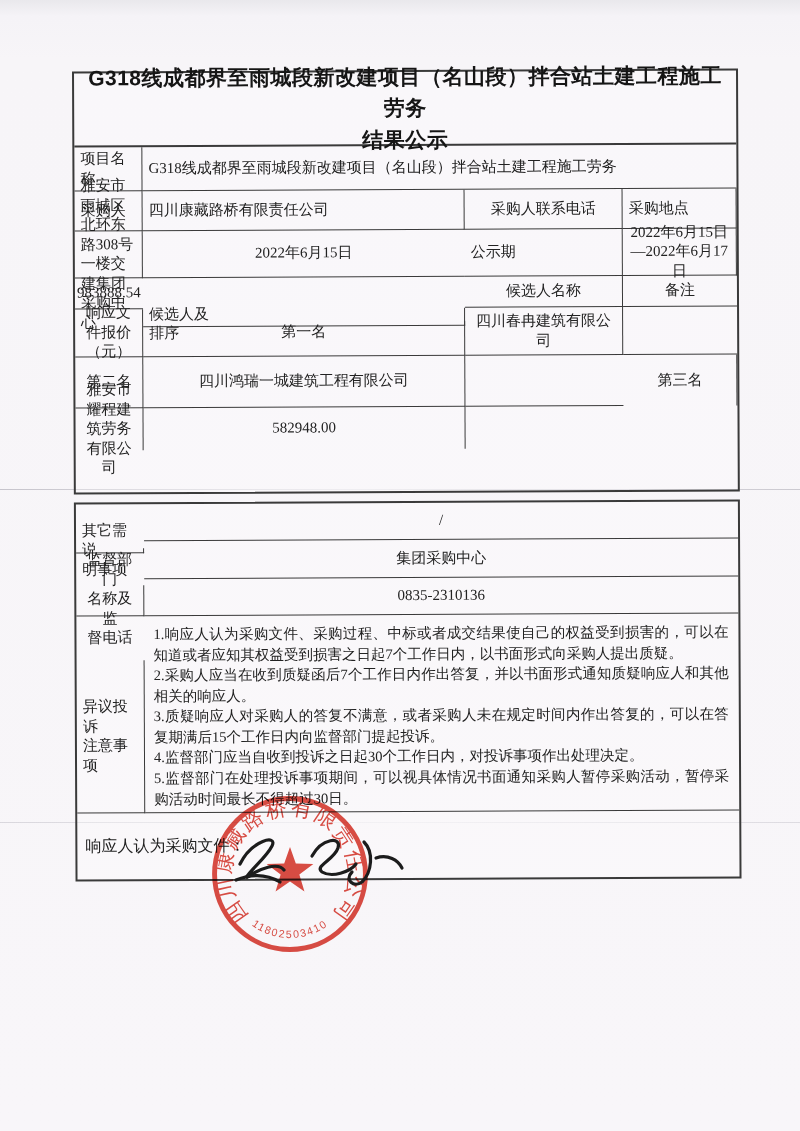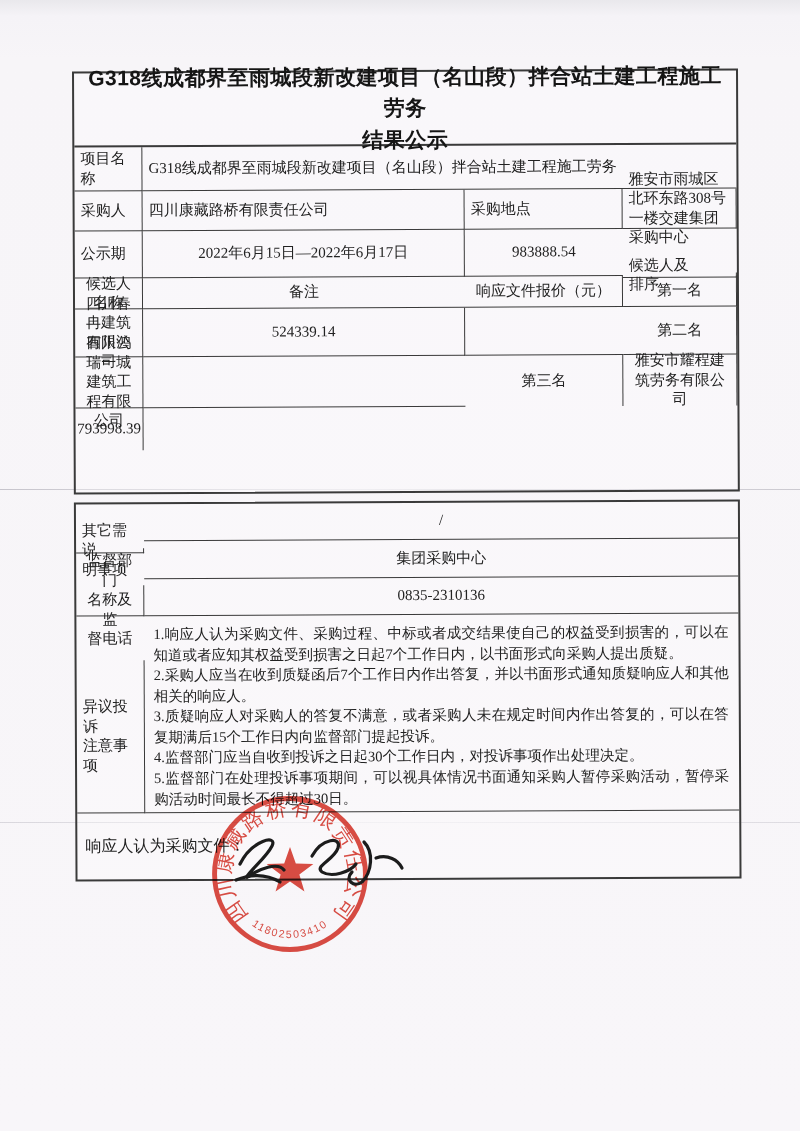--- a/index.html
+++ b/index.html
@@ -26,21 +26,21 @@
   .noR{border-right:none;}
   .noB{border-bottom:none;}
   .L{justify-content:flex-start;text-align:left;}
   .C{justify-content:center;text-align:center;}
   .pre{white-space:pre-line;margin-top:44px;}
 
   .titlecell{grid-column:1/5;flex-direction:column;justify-content:center;text-align:center;
      border-right:none;border-bottom:2px solid #3a3a3a;
      font-family:"Liberation Sans",sans-serif;font-weight:700;font-size:21px;line-height:1.5;letter-spacing:.5px;color:#151515;}
   .span24{grid-column:2/5;}
-  .supLabel{grid-row:2/4;}
+  .supLabel{grid-row:2/4;font-family:Liberation Mono, monospace;}
   .objBody{display:block;padding:8px 10px 4px 9px;font-size:14.5px;line-height:1.42;text-align:justify;}
   .objBody p{margin:0;}
   .signcell{grid-column:1/3;font-size:16px;padding-left:8px;}
 
   .stamp{position:absolute;left:208px;top:792px;width:164px;height:164px;z-index:5;
          opacity:.88;mix-blend-mode:multiply;pointer-events:none;}
   .sign{position:absolute;left:226px;top:828px;width:192px;height:68px;z-index:6;pointer-events:none;}
 </style>
 </head>
 <body>
@@ -54,46 +54,47 @@
     <div class="c titlecell">
       <div>G318线成都界至雨城段新改建项目（名山段）拌合站土建工程施工劳务</div>
       <div>结果公示</div>
     </div>
 
     <div class="c L">项目名称</div>
     <div class="c L noR span24">G318线成都界至雨城段新改建项目（名山段）拌合站土建工程施工劳务</div>
 
     <div class="c L">采购人</div>
     <div class="c L">四川康藏路桥有限责任公司</div>
+    <div class="c C">采购人联系电话</div>
 
     <div class="c L">采购地点</div>
     <div class="c L">雅安市雨城区北环东路308号一楼交建集团采购中心</div>
+    <div class="c C noR">2022年6月15日</div>
 
     <div class="c L">公示期</div>
     <div class="c C">2022年6月15日—2022年6月17日</div>
     <div class="c C noR">983888.54</div>
 
     <div class="c L pre">候选人及
 排序</div>
     <div class="c C">候选人名称</div>
     <div class="c C noR">备注</div>
     <div class="c C">响应文件报价（元）</div>
 
     <div class="c C">第一名</div>
     <div class="c C">四川春冉建筑有限公司</div>
-    <div class="c C">524339.14</div>
     <div class="c C noR"></div>
 
     <div class="c C">第二名</div>
     <div class="c C">四川鸿瑞一城建筑工程有限公司</div>
     <div class="c C noR"></div>
 
     <div class="c C noB">第三名</div>
     <div class="c C noB">雅安市耀程建筑劳务有限公司</div>
-    <div class="c C noB">793998.39</div>
+    <div class="c C noB">582948.00</div>
     <div class="c C noR noB"></div>
   </div>
 
   <div class="tbl t2">
     <div class="c L pre">其它需说
 明事项</div>
     <div class="c C noR">/</div>
 
     <div class="c C pre supLabel">监督部门
 名称及监

